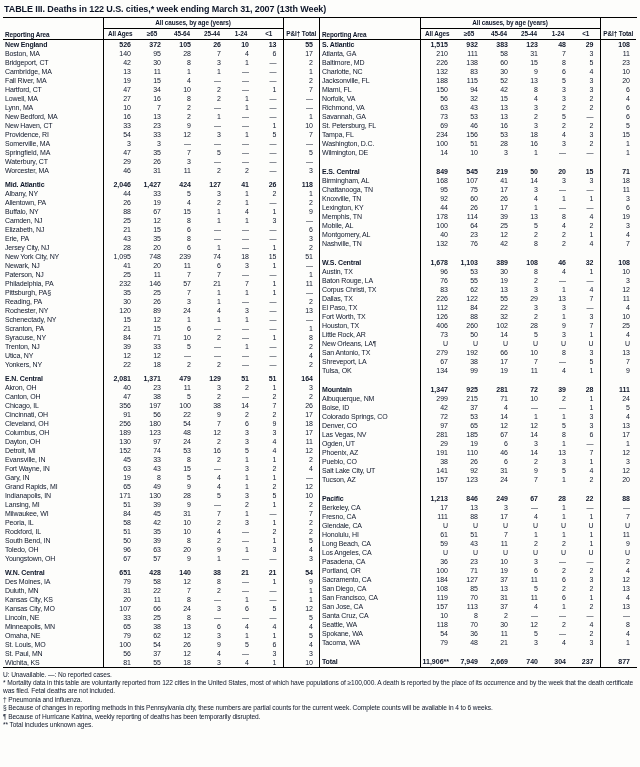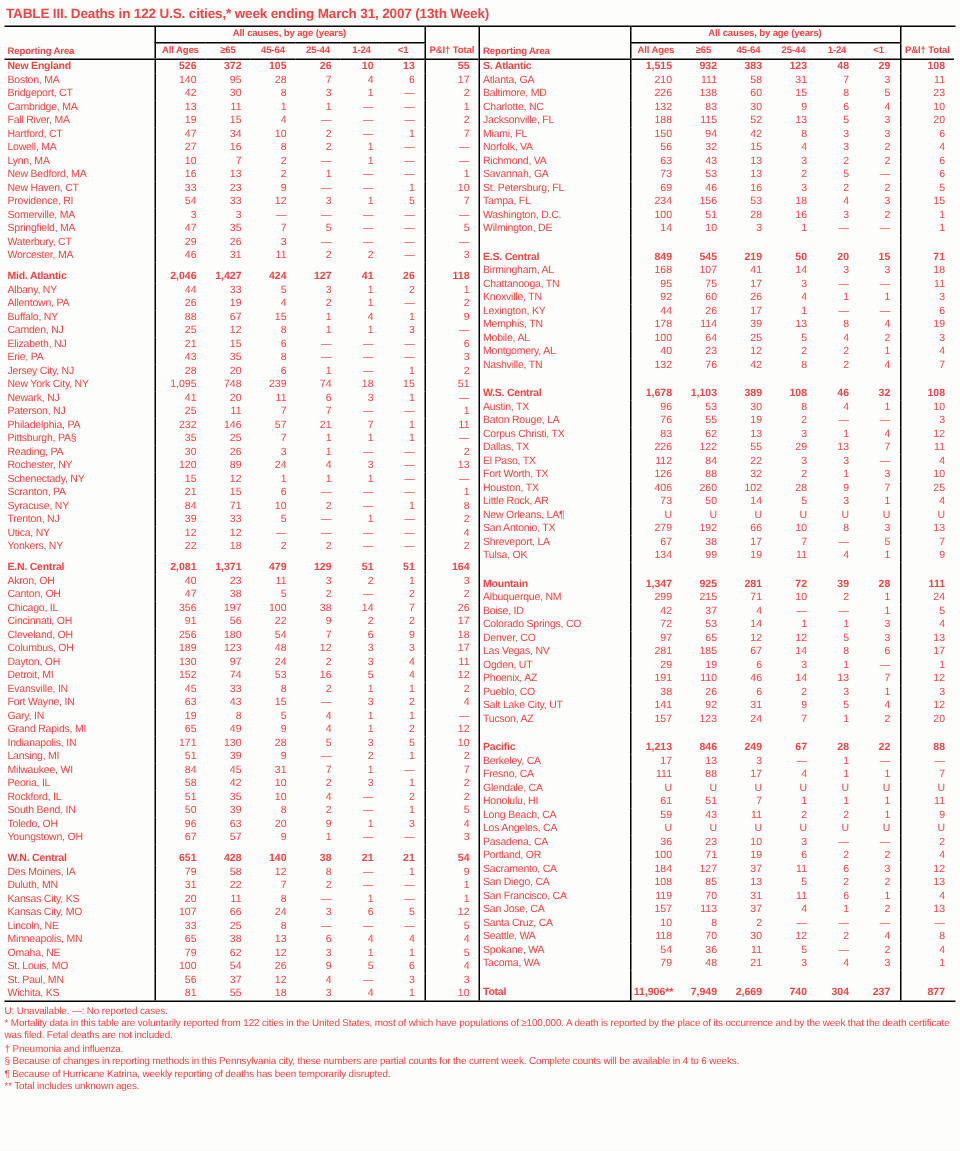--- a/index.html
+++ b/index.html
@@ -1,19 +1,19 @@
 <!DOCTYPE html>
 <html><head>
 <meta charset="utf-8">
 <style>
   html,body { margin:0; padding:0; background:#f7f7f5; }
   .page {
     width:640px; height:767px; box-sizing:border-box;
     padding:4px 3px 2px 3px;
-    background:#fdfdfb; color:#ef4444;
+    background:#fdfdfb; color:#0f172a;
     font-family:"Liberation Sans", sans-serif;
     overflow:hidden;
   }
   .title { font-size:9px; font-weight:bold; margin:0 0 3px 1px; letter-spacing:-0.1px; }
   .tables { display:flex; align-items:stretch; border-top:1px solid #000; border-bottom:1px solid #000; }
   table { border-collapse:collapse; table-layout:fixed; width:316px; }
   .vsep { width:1px; background:#000; flex:0 0 1px; }
   th { font-size:6.4px; font-weight:bold; padding:1px 1px 1px 1px; letter-spacing:-0.1px; }
   .area-h { text-align:left; vertical-align:bottom; border-bottom:1px solid #000; padding-left:2px; }
   .group-h { border-left:1px solid #000; border-bottom:1px solid #000; text-align:center; line-height:8px; }

